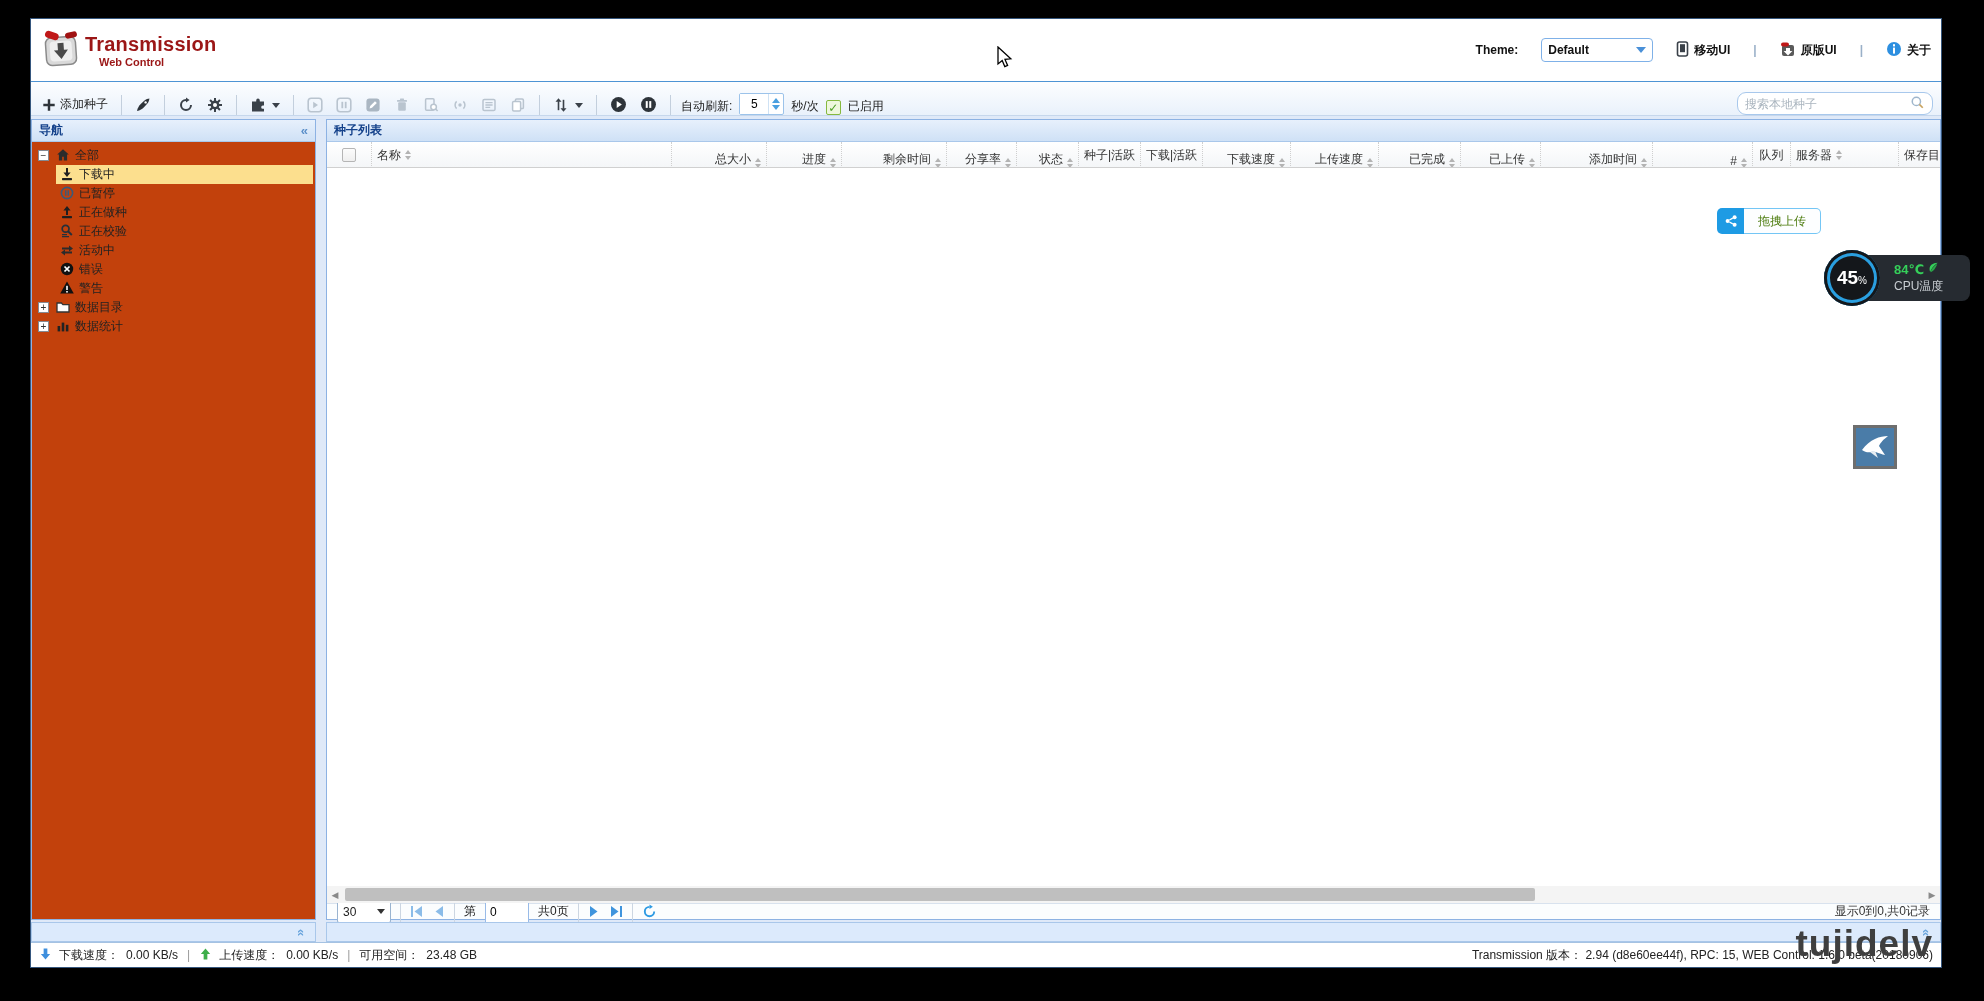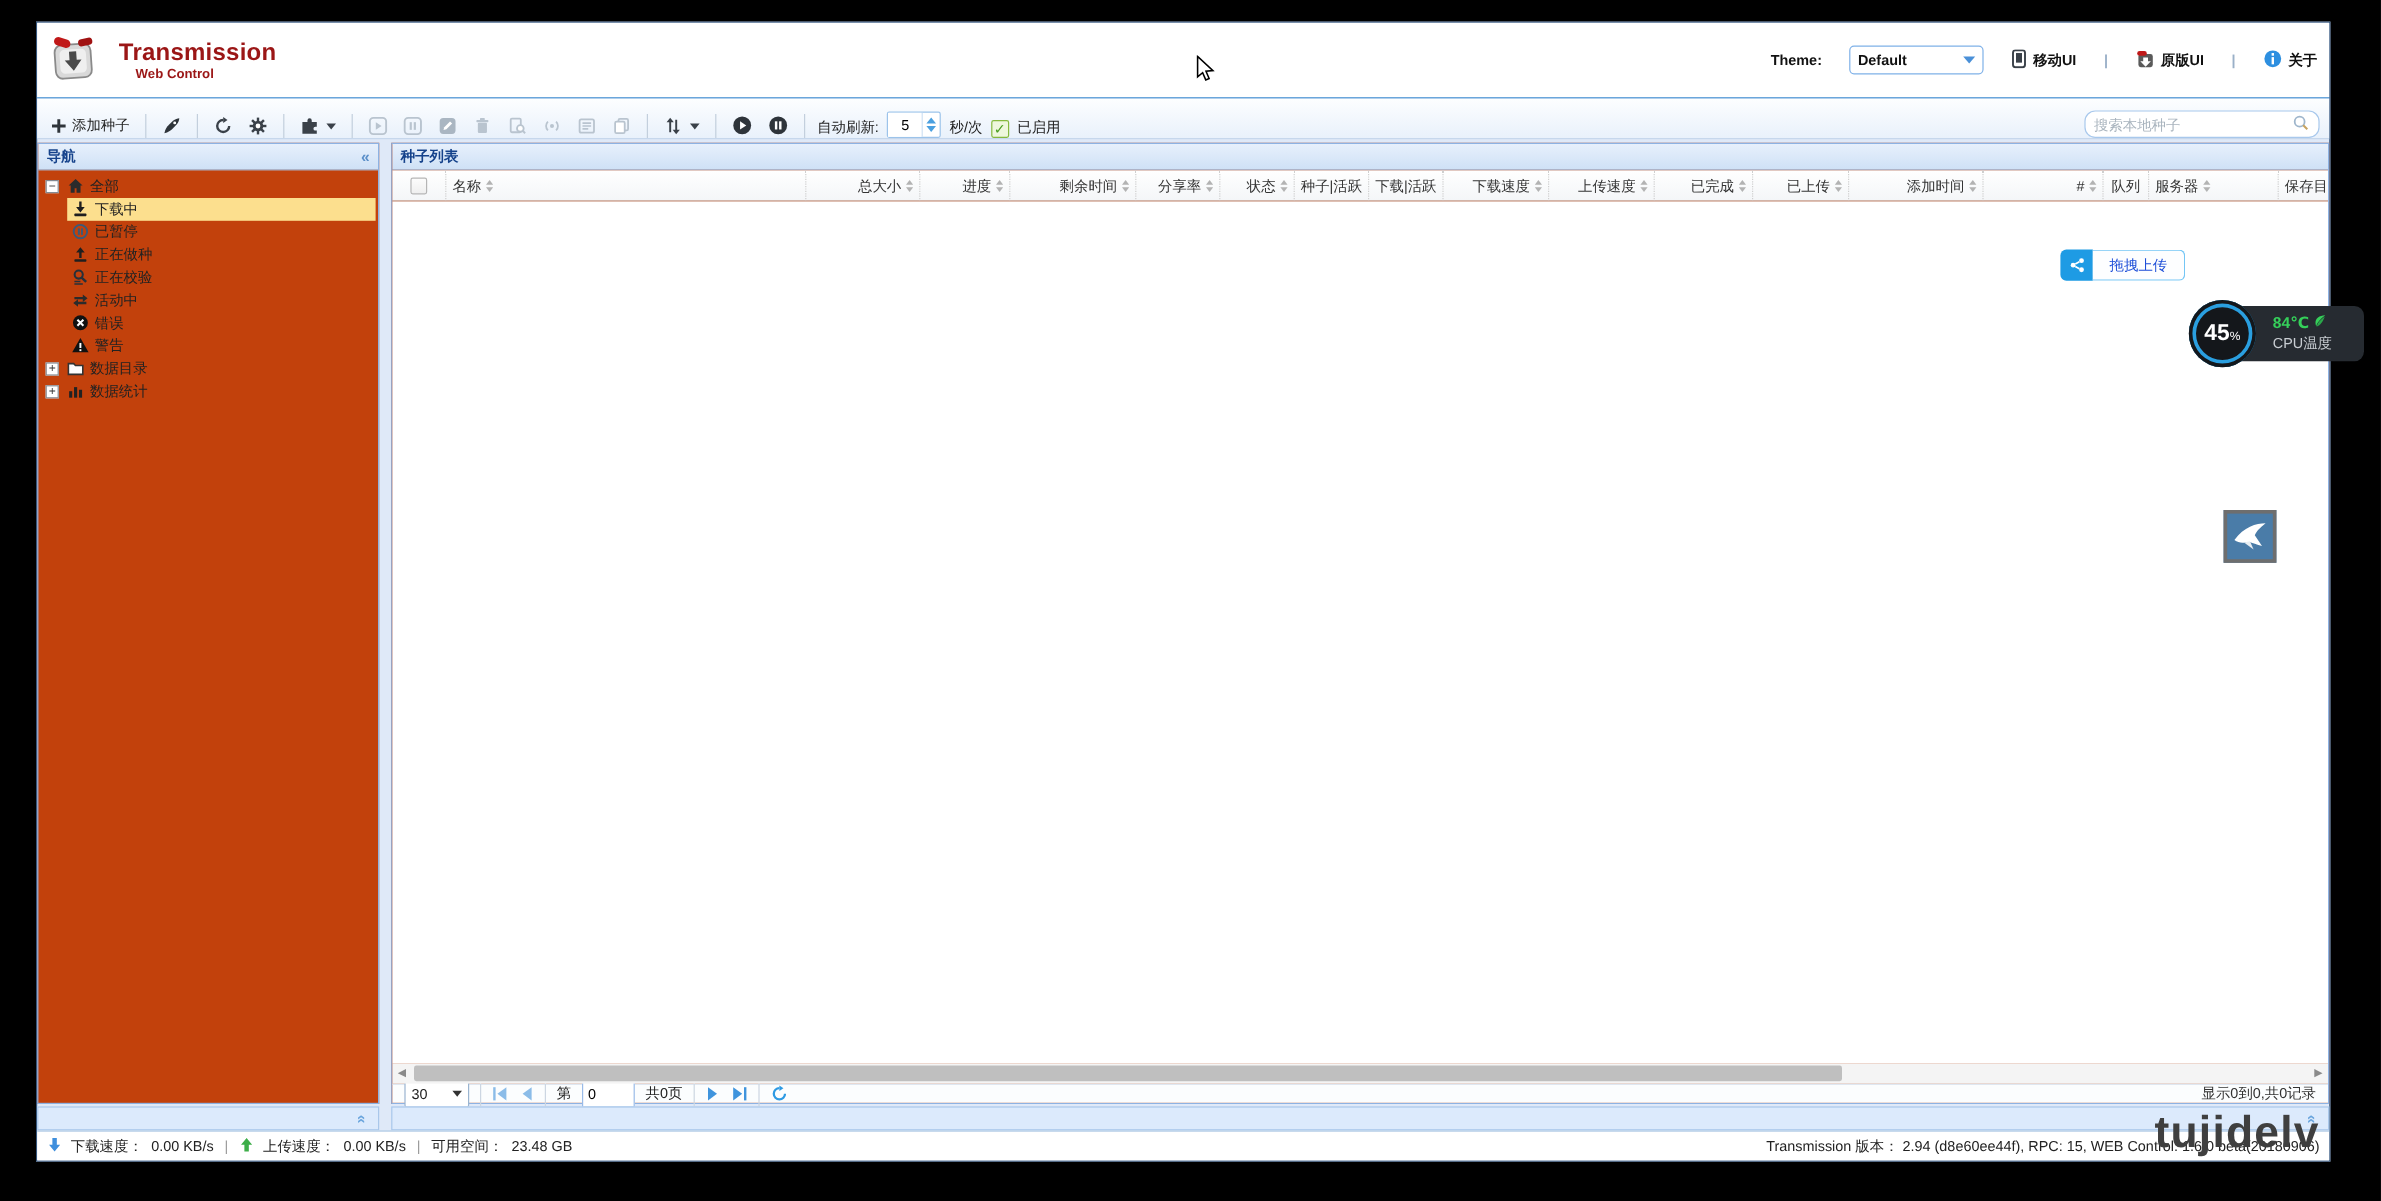--- a/index.html
+++ b/index.html
@@ -3,21 +3,21 @@
 <meta charset="utf-8">
 <style>
   * { margin:0; padding:0; box-sizing:border-box; }
   html,body { width:1984px; height:1001px; background:#000; overflow:hidden;
               font-family:"Liberation Sans","DejaVu Sans",sans-serif; font-size:12px; color:#222; }
   .ui { position:absolute; left:30px; top:18px; width:1912px; height:950px;
         background:#dfe9f8; border:1px solid #35567d; }
 
   
   .app-header { height:62px; background:#fff; display:flex; align-items:center; padding:0 10px; }
-  .logo-wrap { display:flex; align-items:center; gap:18px; }
+  .logo-wrap { display:flex; align-items:center; gap:4px; }
   .logo-text .t1 { font-size:20px; font-weight:bold; color:#9b1616; letter-spacing:.2px; }
   .logo-text .t2 { font-size:11px; font-weight:bold; color:#9b1616; margin-left:14px; }
   .header-spacer { flex:1; }
   .header-right { display:flex; align-items:center; gap:23px; font-size:12px; color:#111;font-weight:bold; }
   .theme-select { display:flex; align-items:center; justify-content:space-between; width:112px; height:24px;
                   border:1px solid #7fb1e8; border-radius:4px; background:#fff; padding:0 6px; cursor:pointer; }
   .hdr-link { display:flex; align-items:center; gap:5px; cursor:pointer; }
   .hdr-sep { color:#9ab0c8; }
   .chev-down { width:0; height:0; border-left:5px solid transparent; border-right:5px solid transparent;
                border-top:6px solid #4a90d8; }
@@ -60,21 +60,21 @@
   .expand-box { width:11px; height:11px; border:1px solid #848a93; background:#fff; display:flex; align-items:center;
                 justify-content:center; font-size:10px; line-height:9px; color:#333; margin-right:3px; flex:0 0 auto; }
   .tree-ico { width:16px; height:16px; flex:0 0 auto; }
   .tree-lbl { white-space:nowrap; }
 
   .main { left:295px; top:3px; right:0; bottom:22px; display:flex; flex-direction:column; }
   .grid-headrow { height:26px; border-bottom:1px solid #d0d0d0; display:flex; overflow:hidden;
                   background:linear-gradient(#ffffff,#f4f6f8); flex:0 0 auto; }
   .gcol { height:26px; display:flex; align-items:center; padding:0 5px; border-right:1px dotted #cfcfcf;
           flex:0 0 auto; overflow:hidden; white-space:nowrap; color:#333; cursor:pointer; }
-  .gcol.al-r { justify-content:flex-end; } .gcol.al-c { justify-content:center; }
+  .gcol.al-r { justify-content:flex-end;align-items:flex-end; } .gcol.al-c { justify-content:center; }
   .sorticon { display:inline-flex; flex-direction:column; gap:2px; margin-left:4px; }
   .sorticon i { display:block; width:0; height:0; border-left:3.5px solid transparent; border-right:3.5px solid transparent; }
   .sorticon .su { border-bottom:4px solid #b3b3b3; }
   .sorticon .sd { border-top:4px solid #b3b3b3; }
   .hdr-chk { width:14px; height:14px; border:1px solid #b5b5b5; border-radius:2px; background:linear-gradient(#fcfcfc,#efefef); margin:auto; cursor:pointer; }
   .grid-body { flex:1; background:#fff; position:relative; }
 
   .hscroll { height:17px; background:#f4f4f4; display:flex; align-items:center; flex:0 0 auto; position:relative; }
   .hs-arrow { width:16px; height:17px; display:flex; align-items:center; justify-content:center; color:#8a8a8a; font-size:9px; cursor:pointer; }
   .hs-track { flex:1; height:17px; position:relative; }
@@ -99,21 +99,21 @@
   
   .statusbar { position:absolute; left:0; right:0; bottom:0; height:25px; background:#fff; border-top:1px solid #a5c2e2;
                display:flex; align-items:center; padding:0 8px; gap:7px; color:#222; }
   .sb-sep { color:#9a9a9a; padding:0 2px; }
   .sb-right { margin-left:auto; }
 
   
   .drag-upload { position:absolute; left:1686px; top:189px; display:flex; align-items:center; cursor:pointer; }
   .du-ico { width:27px; height:26px; background:#1e9be4; border-radius:5px 0 0 5px; display:flex; align-items:center; justify-content:center; }
   .du-lbl { height:26px; border:1px solid #74c6f5; border-left:0; border-radius:0 5px 5px 0; background:#fdfeff;
-            color:#1d4ed8; display:flex; align-items:center; padding:12px 14px; }
+            color:#4d7c0f; display:flex; align-items:center; padding:12px 14px; }
   .cpu-widget { position:absolute; left:1793px; top:231px; width:146px; height:56px; }
   .cpu-pill { position:absolute; left:28px; top:5px; width:118px; height:46px; background:#262b31; border-radius:8px;
               display:flex; flex-direction:column; justify-content:center; padding-left:42px; gap:1px; }
   .cpu-temp { color:#35d05a; font-size:13px; font-weight:bold; display:flex; align-items:center; gap:3px; }
   .cpu-lbl { color:#c8cdd2; font-size:12px; }
   .cpu-circle { position:absolute; left:0; top:0; width:56px; height:56px; border-radius:50%; background:#14171b;
                 display:flex; align-items:center; justify-content:center;
                 box-shadow:inset 0 0 0 3px #14171b, inset 0 0 0 6px #2a9fe0; }
   .cpu-pct { color:#fff; font-size:19px; font-weight:bold; }
   .cpu-pct small { font-size:10px; font-weight:normal; }

